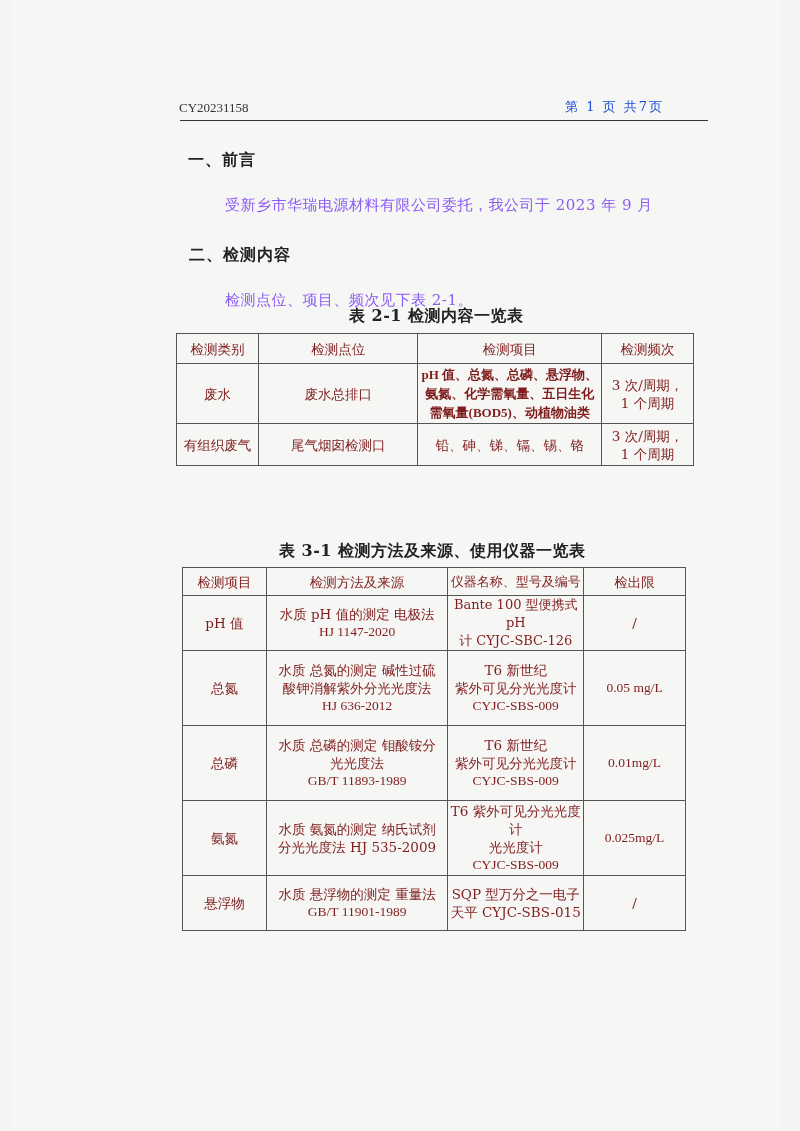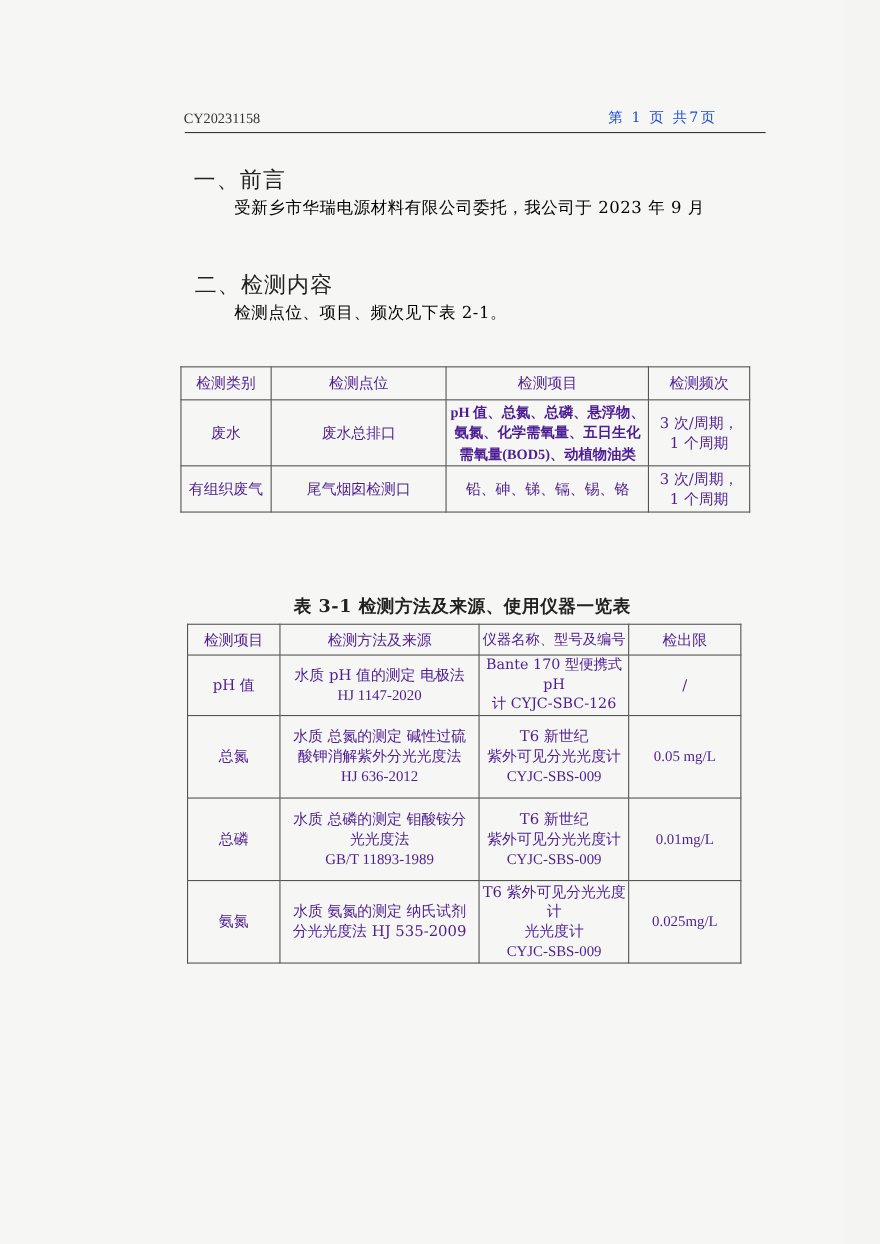--- a/index.html
+++ b/index.html
@@ -1,42 +1,43 @@
 <!DOCTYPE html>
 <html><head>
 <meta charset="utf-8">
 <style>
   html, body { margin:0; padding:0; }
   body { width:800px; height:1131px; background:#f4f4f2; position:relative; overflow:hidden;
          font-family:"DejaVu Serif","Liberation Serif",serif; color:#222; }
-  .page { position:absolute; left:0; top:0; width:768px; height:1131px; background:#f6f6f4; }
+  .page { position:absolute; left:12px; top:0; width:768px; height:1131px; background:#f6f6f4; }
   .hdr-left { position:absolute; left:167px; top:100px; font-size:13px; font-family:"Liberation Serif",serif; color:#333; }
   .hdr-right { position:absolute; left:553px; top:98px; font-size:13px; letter-spacing:2px; color:#1d4ed8; }
   .hdr-line { position:absolute; left:168px; top:120px; width:528px; height:1px; background:#333; }
-  .h1 { position:absolute; font-size:20px; font-weight:normal; color:#222; letter-spacing:1px; }
-  .p { position:absolute; font-size:15px; color:#000000; letter-spacing:0.5px; }
+  .h1 { position:absolute; font-size:16px; font-weight:bold; color:#222; letter-spacing:1px; }
+  .p { position:absolute; font-size:15px; color:#8b5cf6; letter-spacing:0.5px;margin-top:16px; }
   .cap { position:absolute; font-size:16px; font-weight:bold; color:#222; letter-spacing:0.5px; }
-  table { position:absolute; border-collapse:collapse; font-size:13.5px; color:#4c1d95; }
+  table { position:absolute; border-collapse:collapse; font-size:13.5px; color:#7f1d1d; }
   td, th { border:1px solid #555; text-align:center; vertical-align:middle; padding:0 2px; font-weight:normal; line-height:18px; }
   .en { font-family:"Liberation Serif",serif; }
 </style>
 </head>
 <body>
 
 <div class="page">
 
   <div class="hdr-left en">CY20231158</div>
   <div class="hdr-right">第 1 页 共7页</div>
   <div class="hdr-line"></div>
 
   <div class="h1" style="left:176px;top:150px;">一、前言</div>
   <div class="p" style="left:213px;top:180px;">受新乡市华瑞电源材料有限公司委托，我公司于 2023 年 9 月</div>
 
   <div class="h1" style="left:177px;top:245px;">二、检测内容</div>
   <div class="p" style="left:213px;top:275px;">检测点位、项目、频次见下表 2-1。</div>
+  <div class="cap" style="left:337px;top:306px;">表 2-1  检测内容一览表</div>
 
   <table style="left:164px;top:333px;width:518px;">
     <colgroup>
         <col style="width:82px">
         <col style="width:160px">
         <col style="width:184px">
         <col style="width:92px">
       </colgroup>
     <tbody>
         <tr style="height:30px">
@@ -86,21 +87,21 @@
       <th style="font-size:13px;text-align:center;">仪器名称、型号及编号</th>
       <th>检出限</th>
     </tr>
     <tr style="height:53px">
       <td>pH 值</td>
       <td>
         <div>水质  pH 值的测定  电极法</div>
         <div class="en">HJ 1147-2020</div>
       </td>
       <td style="font-size:13px;">
-        <div>Bante 170 型便携式 pH</div>
+        <div>Bante 100 型便携式 pH</div>
         <div>计 CYJC-SBC-126</div>
       </td>
       <td>/</td>
     </tr>
     <tr style="height:75px">
       <td>总氮</td>
       <td>
         <div>水质  总氮的测定  碱性过硫</div>
         <div>酸钾消解紫外分光光度法</div>
         <div class="en">HJ 636-2012</div>
@@ -132,16 +133,28 @@
         <div>水质  氨氮的测定  纳氏试剂</div>
         <div>分光光度法 HJ 535-2009</div>
       </td>
       <td>
         <div>T6 紫外可见分光光度计</div>
         <div>光光度计</div>
         <div class="en">CYJC-SBS-009</div>
       </td>
       <td class="en">0.025mg/L</td>
     </tr>
+    <tr style="height:55px">
+      <td>悬浮物</td>
+      <td>
+        <div>水质  悬浮物的测定  重量法</div>
+        <div class="en">GB/T 11901-1989</div>
+      </td>
+      <td>
+        <div>SQP 型万分之一电子</div>
+        <div>天平 CYJC-SBS-015</div>
+      </td>
+      <td>/</td>
+    </tr>
   </tbody>
     </table>
 
 </div>
 
 </body></html>

